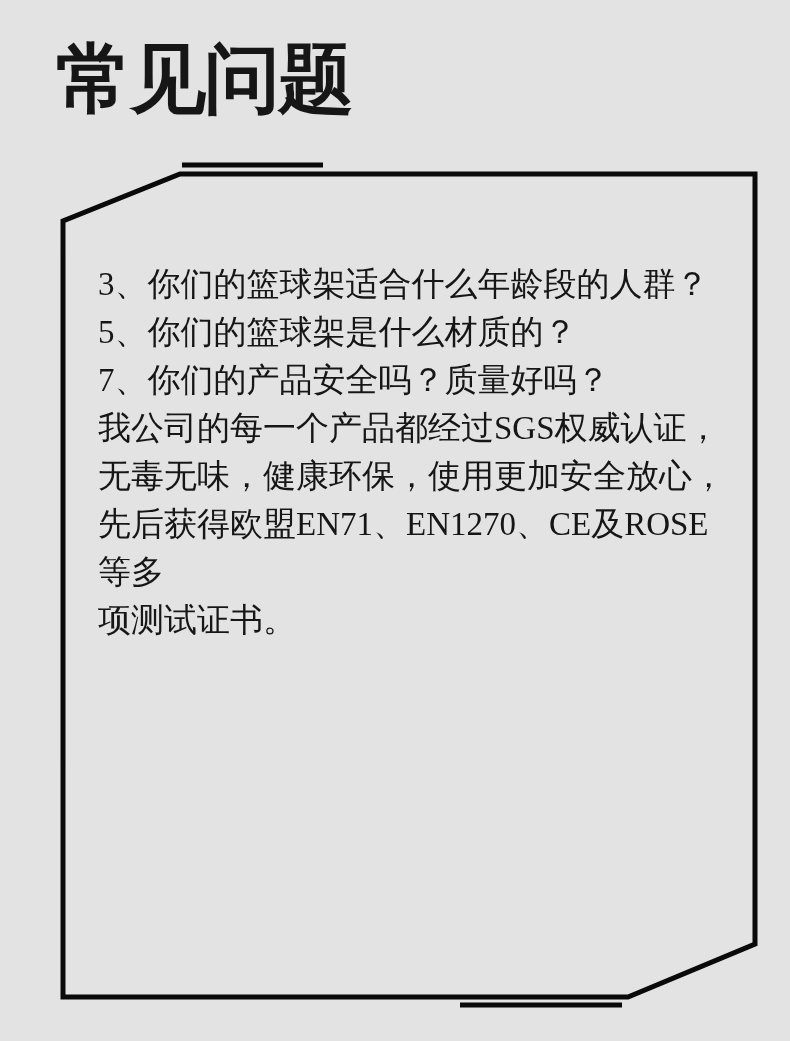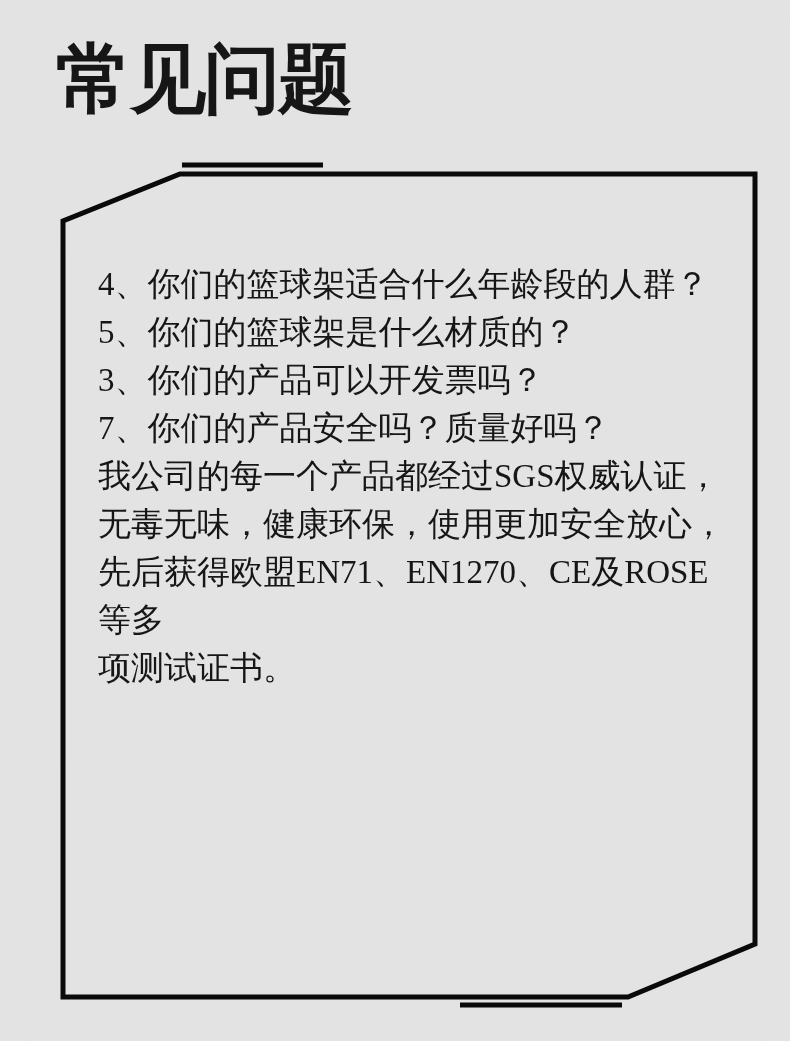--- a/index.html
+++ b/index.html
@@ -72,29 +72,28 @@
 
   <svg class="frame" viewBox="0 0 790 1041" aria-hidden="true">
     <polygon class="stroke" points="180,174 755,174 755,944 628,997 63,997 63,221"></polygon>
     <line class="stroke" x1="182" y1="165" x2="323" y2="165"></line>
     <line class="stroke" x1="460" y1="1005" x2="622" y2="1005"></line>
   </svg>
 
   <div class="content">
 
     <section class="qa">
-      <p class="q">4、你们的篮球架适合什么年龄段的人群？</p>
+      <p class="q">3、你们的篮球架适合什么年龄段的人群？</p>
     </section>
 
     <section class="qa">
       <p class="q">5、你们的篮球架是什么材质的？</p>
     </section>
 
     <section class="qa">
-      <p class="q">3、你们的产品可以开发票吗？</p>
     </section>
 
     <section class="qa">
       <p class="q">7、你们的产品安全吗？质量好吗？</p>
       <p class="a">我公司的每一个产品都经过SGS权威认证，
 无毒无味，健康环保，使用更加安全放心，
 先后获得欧盟EN71、EN1270、CE及ROSE等多
 项测试证书。</p>
     </section>
 

